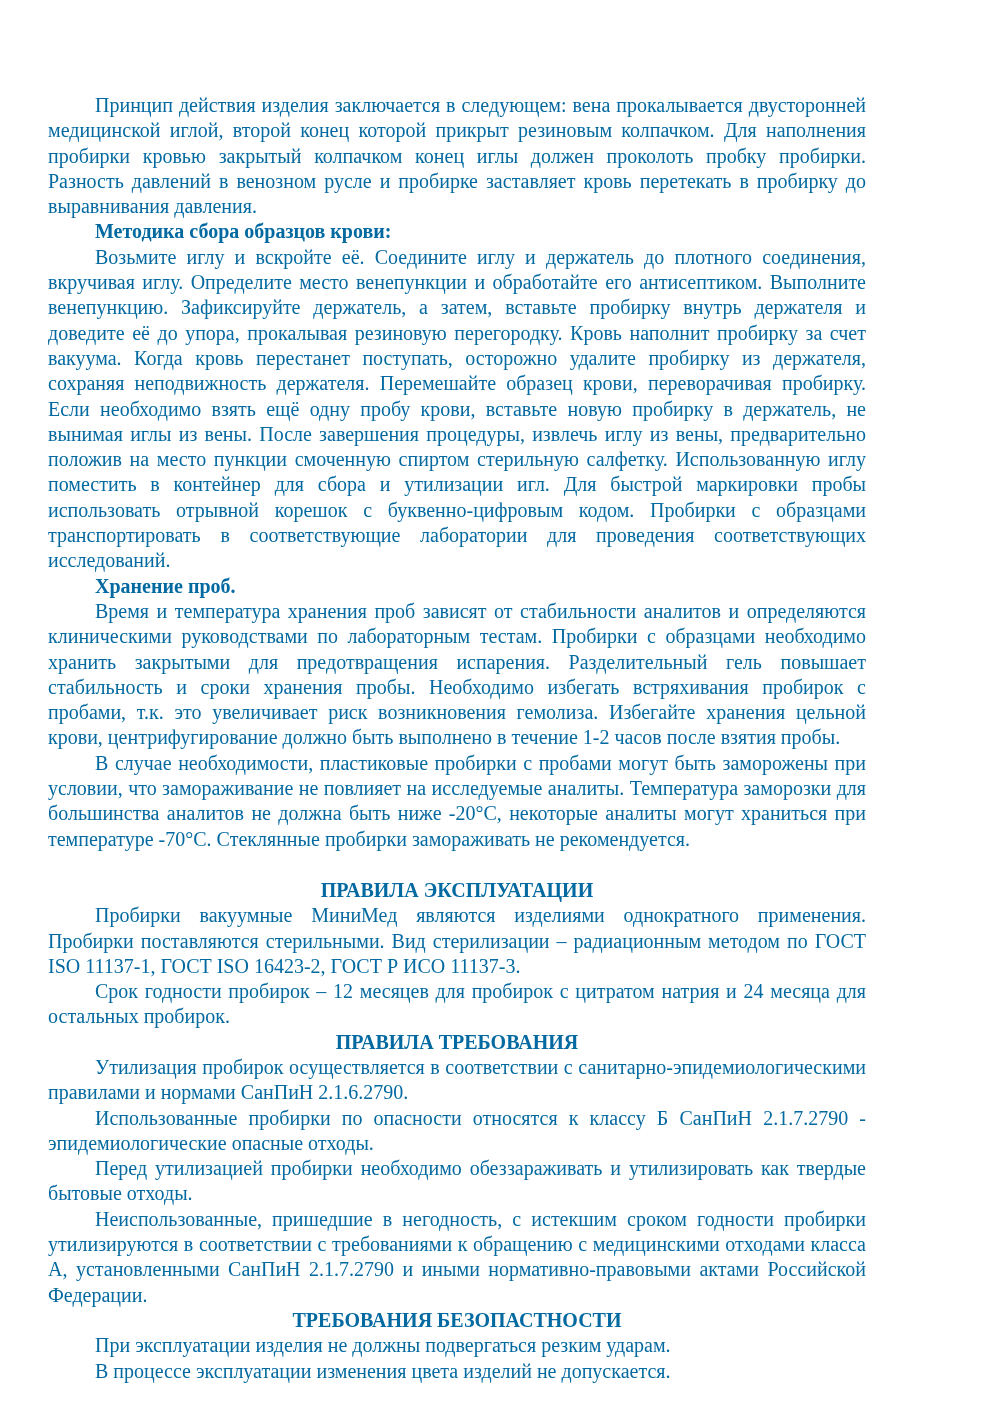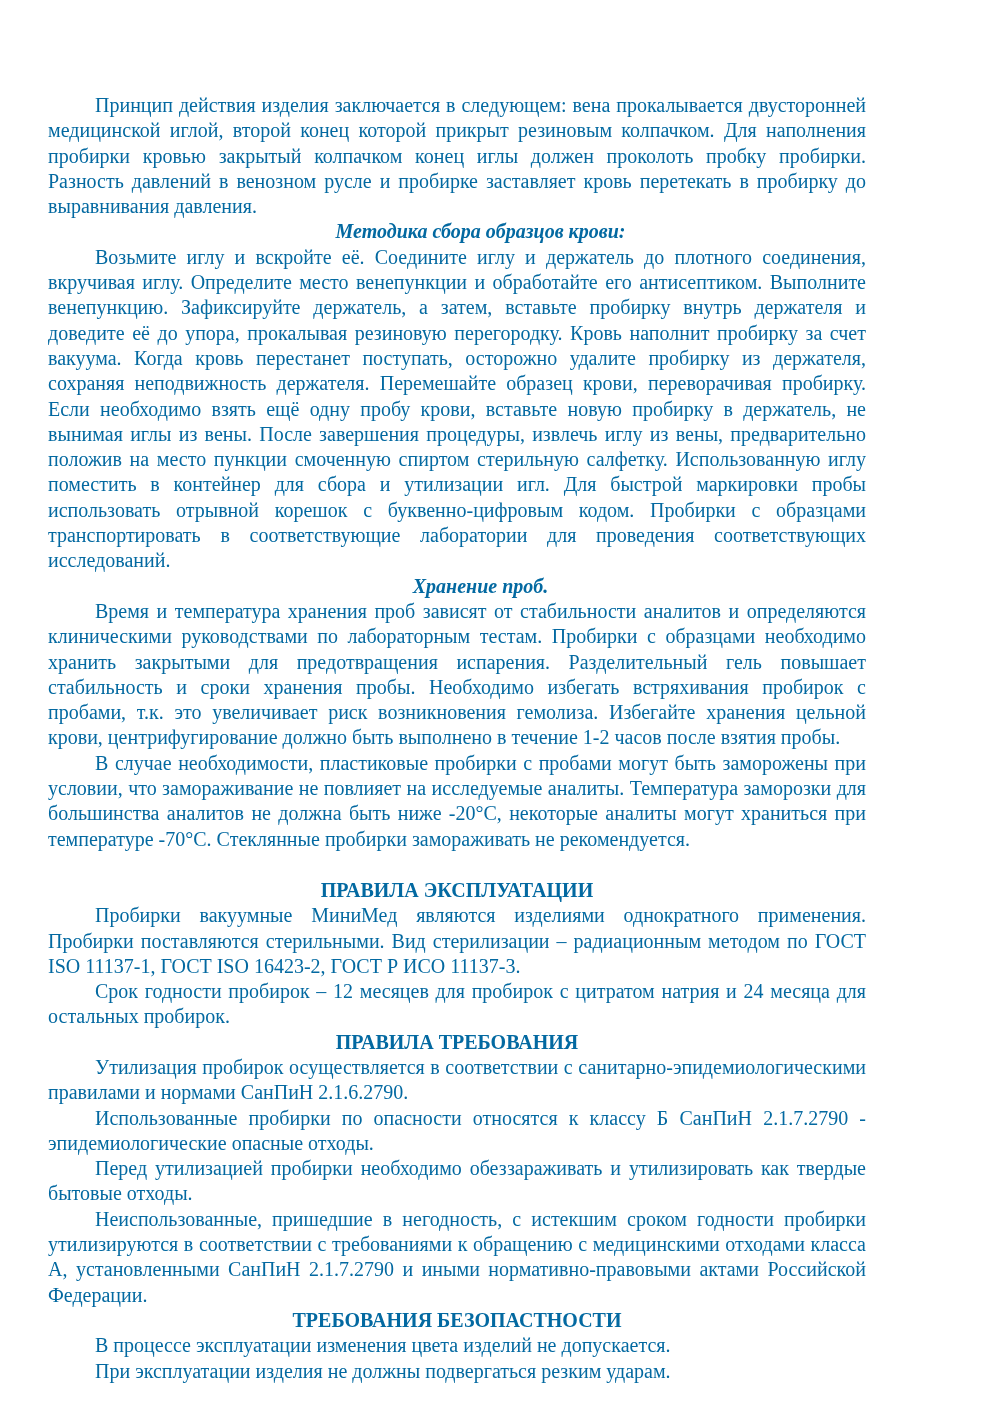--- a/index.html
+++ b/index.html
@@ -23,22 +23,21 @@
     line-height: 25.3px;
   }
   .page p {
     margin: 0;
     padding: 0;
     text-align: justify;
     text-indent: 47px;
   }
   .page p.h-inline {
     font-weight: bold;
-    text-align: center;
-    font-style: italic;
+    text-align: left;
   }
   .page p.h-center {
     font-weight: bold;
     text-align: center;
     text-indent: 0;
   }
   .page p.gap-before {
     margin-top: 26px;
   }
 </style>
@@ -54,15 +53,15 @@
   <p>В случае необходимости, пластиковые пробирки с пробами могут быть заморожены при условии, что замораживание не повлияет на исследуемые аналиты. Температура заморозки для большинства аналитов не должна быть ниже -20°С, некоторые аналиты могут храниться при температуре -70°С. Стеклянные пробирки замораживать не рекомендуется.</p>
   <p class="h-center gap-before">ПРАВИЛА ЭКСПЛУАТАЦИИ</p>
   <p>Пробирки вакуумные МиниМед являются изделиями однократного применения. Пробирки поставляются стерильными. Вид стерилизации – радиационным методом по ГОСТ ISO 11137-1, ГОСТ ISO 16423-2, ГОСТ Р ИСО 11137-3.</p>
   <p>Срок годности пробирок – 12 месяцев для пробирок с цитратом натрия и 24 месяца для остальных пробирок.</p>
   <p class="h-center">ПРАВИЛА ТРЕБОВАНИЯ</p>
   <p>Утилизация пробирок осуществляется в соответствии с санитарно-эпидемиологическими правилами и нормами СанПиН 2.1.6.2790.</p>
   <p>Использованные пробирки по опасности относятся к классу Б СанПиН 2.1.7.2790 - эпидемиологические опасные отходы.</p>
   <p>Перед утилизацией пробирки необходимо обеззараживать и утилизировать как твердые бытовые отходы.</p>
   <p>Неиспользованные, пришедшие в негодность, с истекшим сроком годности пробирки утилизируются в соответствии с требованиями к обращению с медицинскими отходами класса А, установленными СанПиН 2.1.7.2790 и иными нормативно-правовыми актами Российской Федерации.</p>
   <p class="h-center">ТРЕБОВАНИЯ БЕЗОПАСТНОСТИ</p>
+  <p>При эксплуатации изделия не должны подвергаться резким ударам.</p>
   <p>В процессе эксплуатации изменения цвета изделий не допускается.</p>
-  <p>При эксплуатации изделия не должны подвергаться резким ударам.</p>
 </div>
 
 </body></html>

